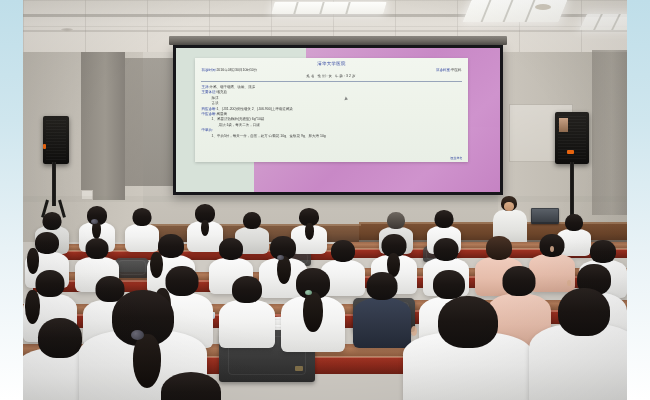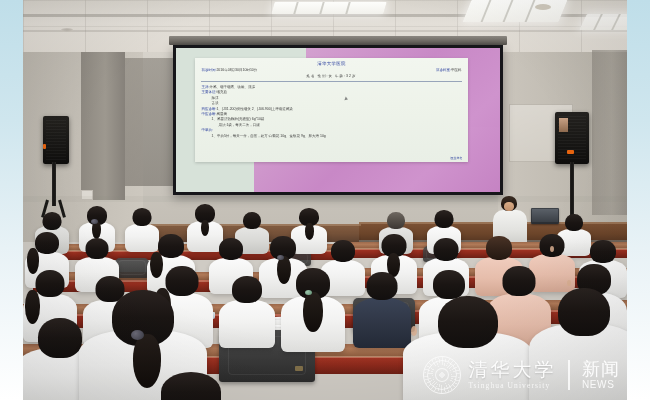--- a/index.html
+++ b/index.html
@@ -523,32 +523,18 @@
       <div class="body coat" style="height:80px;"></div>
       <div class="head h-black" style="width:52px;height:48px;top:0;"></div>
     </div>
 
     <div class="person" style="left:120px;top:372px;width:96px;height:40px;">
       <div class="head h-black" style="width:60px;height:40px;top:0;border-radius:50% 50% 0 0;"></div>
     </div>
 
   </div>
 
-  <div class="watermark">
-    <div class="wm-seal">
-      <div class="wm-spokes"></div>
-    </div>
-    <div class="wm-names">
-      <div class="wm-cn">清华大学</div>
-      <div class="wm-en">Tsinghua University</div>
-    </div>
-    <div class="wm-div"></div>
-    <div class="wm-news">
-      <div class="wm-news-cn">新闻</div>
-      <div class="wm-news-en">NEWS</div>
-    </div>
-  </div>
 
   <div class="vignette"></div>
 
   <div class="edge left"></div>
   <div class="edge right"></div>
 </div>
 
 </body></html>

